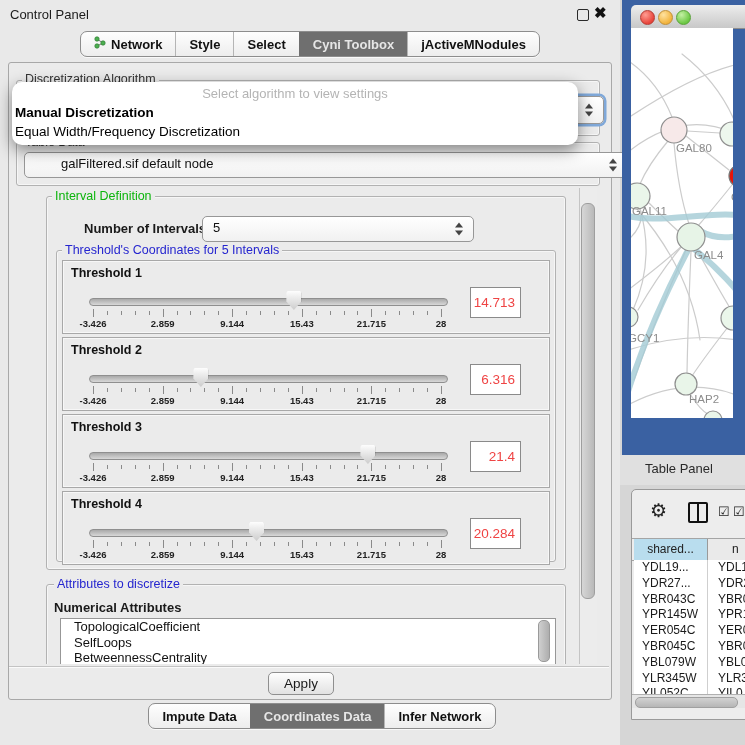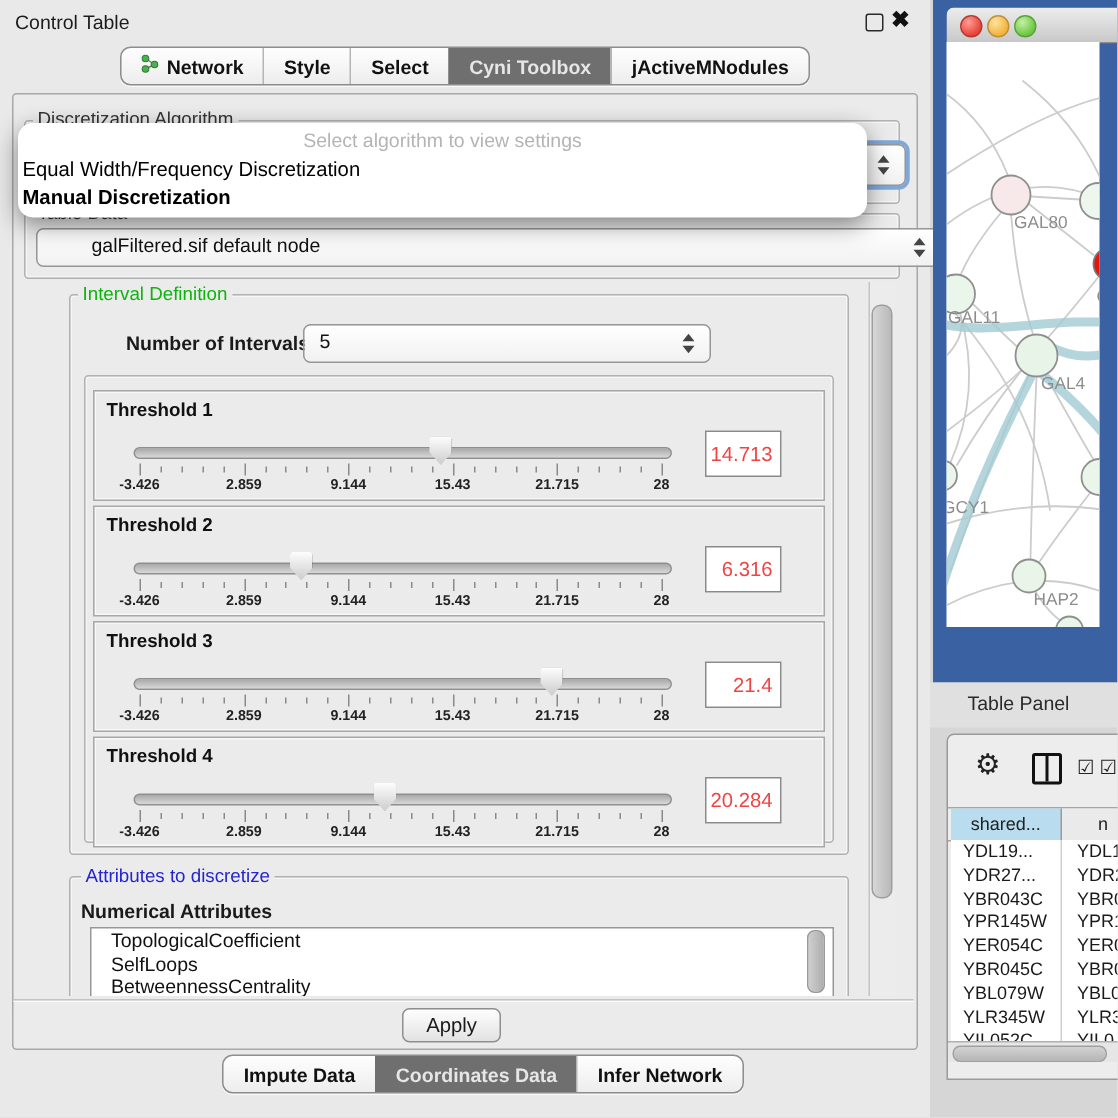--- a/index.html
+++ b/index.html
@@ -113,21 +113,21 @@
   .trow .c2{position:absolute;left:84px;}
   #tp-colsep{left:75px;top:70px;width:1px;height:134px;background:#cfcfcf;}
   #tp-hscroll{left:0;top:204px;width:114px;height:13px;background:#e6e6e6;border-top:1px solid #b0b0b0;}
   #tp-hthumb{position:absolute;left:3px;top:2px;width:101px;height:9px;border-radius:5px;
              background:linear-gradient(#d2d2d2,#b6b6b6);border:1px solid #a0a0a0;}
 </style>
 </head>
 <body>
 
 <div id="control-panel" class="abs">
-  <div id="cp-title" class="abs">Control Table</div>
+  <div id="cp-title" class="abs">Control Panel</div>
   <div id="float-icon" class="abs"></div>
   <div id="close-icon" class="abs">✖</div>
 
   <div id="top-tabbar" class="abs tabbar">
     <div class="tabgroup">
         <div class="tab">
           <span><svg width="12" height="13" viewBox="0 0 12 13">
               <line x1="3" y1="3" x2="9" y2="7" stroke="#777" stroke-width="1"></line>
               <line x1="3" y1="10" x2="9" y2="7" stroke="#777" stroke-width="1"></line>
               <circle cx="3" cy="3" r="2.2" fill="#4caf50" stroke="#2e7d32" stroke-width=".7"></circle>
@@ -158,22 +158,22 @@
   <div id="algo-combo" class="abs combo">
     <div class="stepper">
         <div class="up"></div>
         <div class="dn"></div>
       </div>
   </div>
 
   <div id="algo-popup" class="abs">
     <div id="popup-hint">Select algorithm to view settings</div>
     <div id="popup-items">
+        <div class="popup-item bold">Manual Discretization</div>
         <div class="popup-item">Equal Width/Frequency Discretization</div>
-        <div class="popup-item bold">Manual Discretization</div>
       </div>
   </div>
 
   <div class="abs group" style="left:16px;top:142px;width:582px;height:42px;"></div>
   <div class="abs group-label glabel-dark" style="left:22px;top:135px;">Table Data</div>
   <div class="abs combo" style="left:24px;top:152px;width:566px;height:24px;padding-left:36px;">
     <span>galFiltered.sif default node</span>
     <div class="stepper">
         <div class="up"></div>
         <div class="dn"></div>
@@ -188,20 +188,21 @@
     <div class="abs" style="left:70px;top:33px;font-size:13px;font-weight:700;">Number of Intervals</div>
     <div class="abs combo" style="left:188px;top:28px;width:260px;height:24px;">
       <span>5</span>
       <div class="stepper">
           <div class="up"></div>
           <div class="dn"></div>
         </div>
     </div>
 
     <div class="abs group" style="left:42px;top:62px;width:498px;height:310px;"></div>
+    <div class="abs group-label glabel-blue" style="left:48px;top:55px;">Threshold's Coordinates for 5 Intervals</div>
     <div id="thr-panels">
         <div class="abs thr-panel" style="top: 72px;">
           <div class="thr-label">Threshold 1</div>
           <div class="thr-track"></div>
           <div class="tick major" style="left: 30px;"></div>
           <div class="ticklabel" style="left: 30px;">-3.426</div>
           <div class="tick minor" style="left: 43.92px;"></div>
           <div class="tick minor" style="left: 57.84px;"></div>
           <div class="tick minor" style="left: 71.76px;"></div>
           <div class="tick minor" style="left: 85.68px;"></div>

